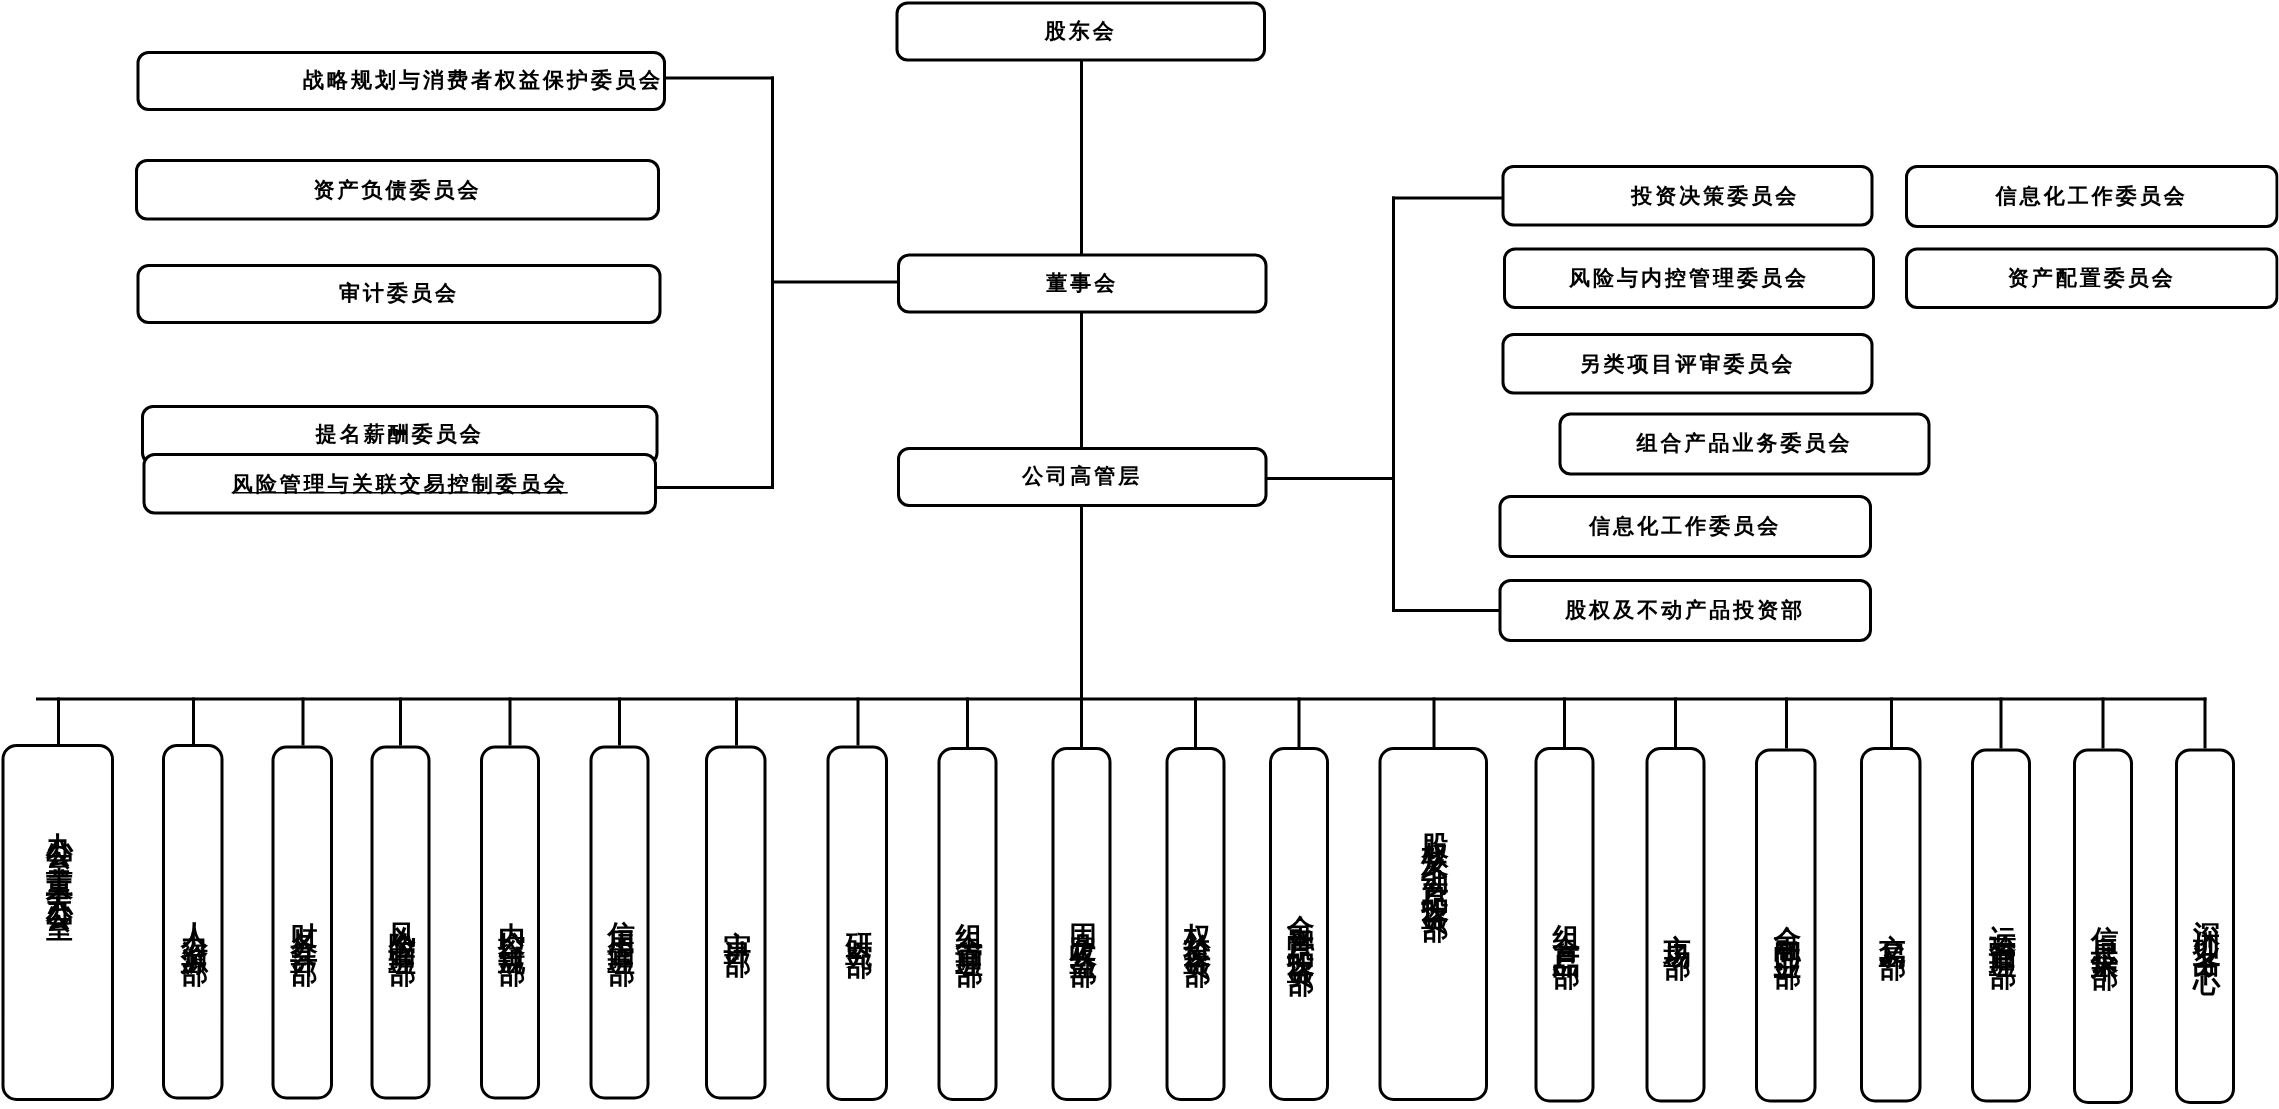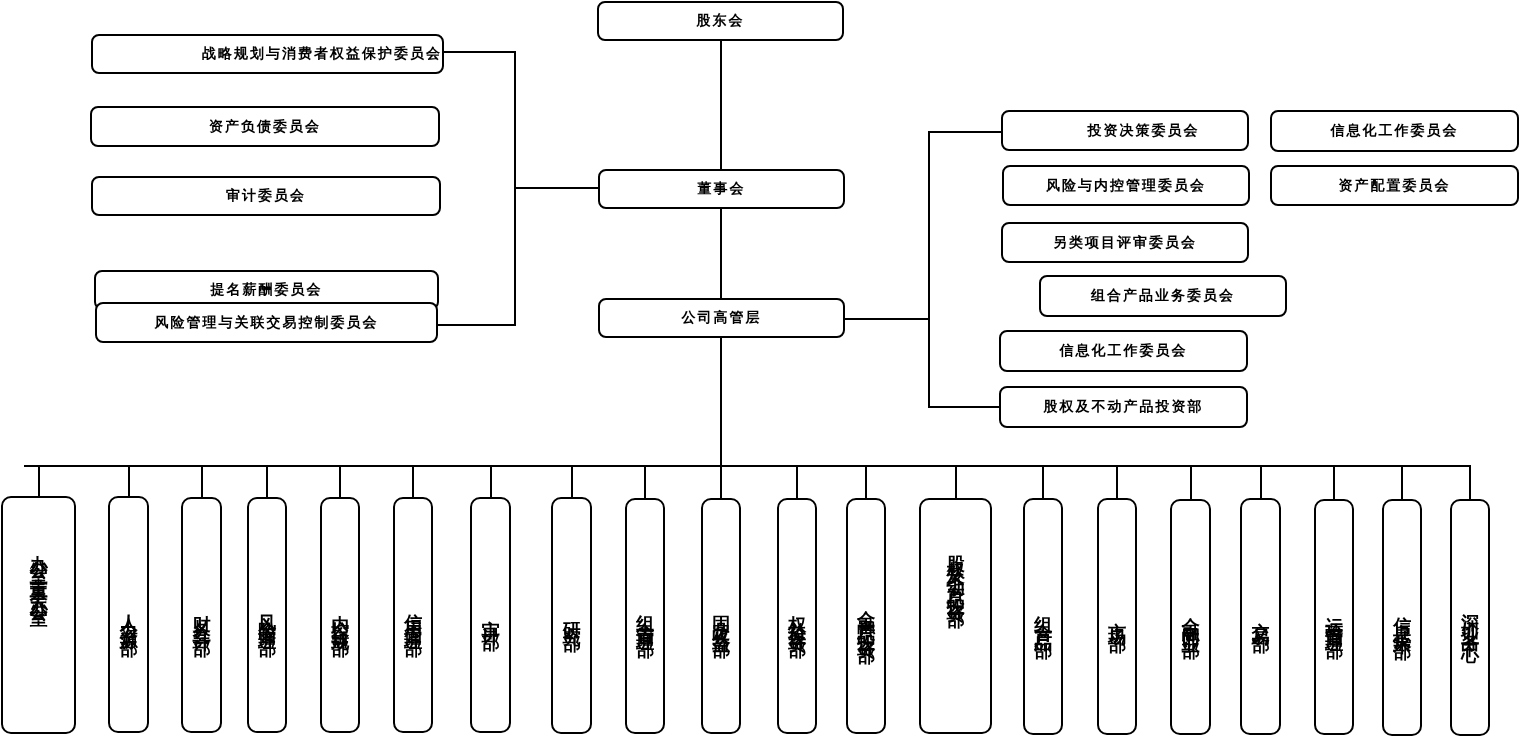--- a/index.html
+++ b/index.html
@@ -73,21 +73,21 @@
 </div>
 <div class="node" style="left:90px;top:106px;width:350px;height:41px;">
   <span>资产负债委员会</span>
 </div>
 <div class="node" style="left:91px;top:176px;width:350px;height:40px;">
   <span>审计委员会</span>
 </div>
 <div class="node" style="left:94px;top:234px;width:345px;height:40px;margin-top:36px;">
   <span>提名薪酬委员会</span>
 </div>
-<div class="node" style="left:95px;top:302px;width:343px;height:41px;">
+<div class="node" style="left:95px;top:302px;width:343px;height:41px;text-decoration:underline;">
   <span>风险管理与关联交易控制委员会</span>
 </div>
 
 <div class="node" style="left:1001px;top:110px;width:248px;height:41px;padding-left:37px;">
   <span>投资决策委员会</span>
 </div>
 <div class="node" style="left:1002px;top:165px;width:248px;height:41px;">
   <span>风险与内控管理委员会</span>
 </div>
 <div class="node" style="left:1001px;top:222px;width:248px;height:41px;align-items:center;">

